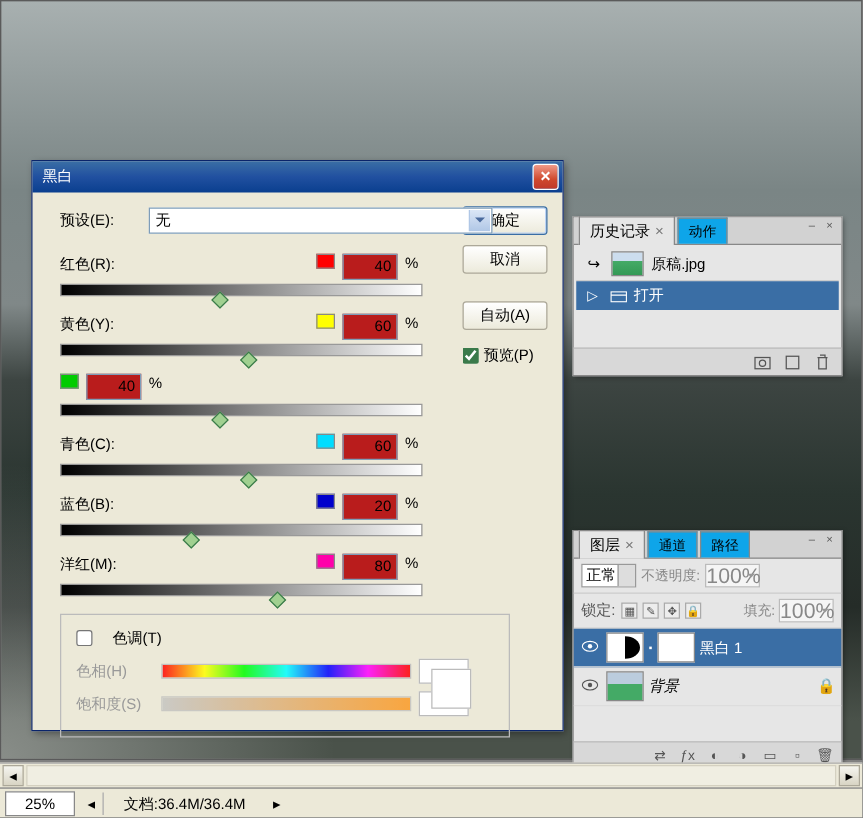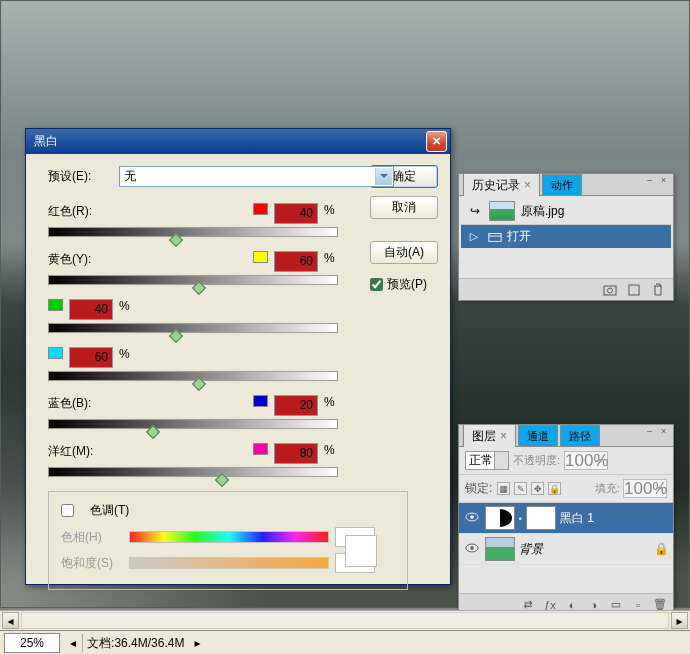--- a/index.html
+++ b/index.html
@@ -169,21 +169,21 @@
   display: flex; justify-content: flex-end; align-items: center; gap: 8px; padding: 0 6px;
 }
 .layers-footer .fi { width: 14px; height: 14px; cursor: pointer; display: flex; align-items: center; justify-content: center; font-size: 11px; color: #555; }
 
 
 .status-bar {
   position: absolute; bottom: 0; left: 0; right: 0; height: 24px;
   background: #ece9d8; border-top: 1px solid #888; display: flex; align-items: center;
 }
 .zoom-box { width: 56px; height: 20px; margin: 0 4px; border: 1px solid #888; background: #fff; text-align: center; line-height: 18px; }
-.status-seg { padding: 0 4px; border-left: 1px solid #aaa; height: 18px; line-height: 18px; }
+.status-seg { padding: 0 16px; border-left: 1px solid #aaa; height: 18px; line-height: 18px; }
 .status-arrow { padding: 0 6px; cursor: pointer; }
 .scroll-placeholder {
   position: absolute; left: 0; right: 0; bottom: 24px; height: 20px;
   background: #ece9d8; border-top: 1px solid #aaa;
   display: flex; align-items: center; padding: 0 2px; gap: 2px;
 }
 .sb-btn { width: 17px; height: 17px; background: linear-gradient(180deg,#f5f5f0,#d8d4c4); border: 1px solid #aca899; display:flex; align-items:center; justify-content:center; }
 .sb-track { flex:1; height: 17px; background: #f0eee2; border: 1px solid #d4d0c0; }
 </style>
 </head>
@@ -254,20 +254,21 @@
           <div class="num-input">40</div>
           <span class="pct">%</span>
         </div>
         <div class="slider-track">
             <div class="slider-thumb" style="left:44%"></div>
           </div>
       </div>
 
       <div class="slider-block">
         <div class="slider-head">
+          <label>青色(C):</label>
           <div class="swatch" style="background:#00ddff"></div>
           <div class="num-input">60</div>
           <span class="pct">%</span>
         </div>
         <div class="slider-track">
             <div class="slider-thumb" style="left:52%"></div>
           </div>
       </div>
 
       <div class="slider-block">

